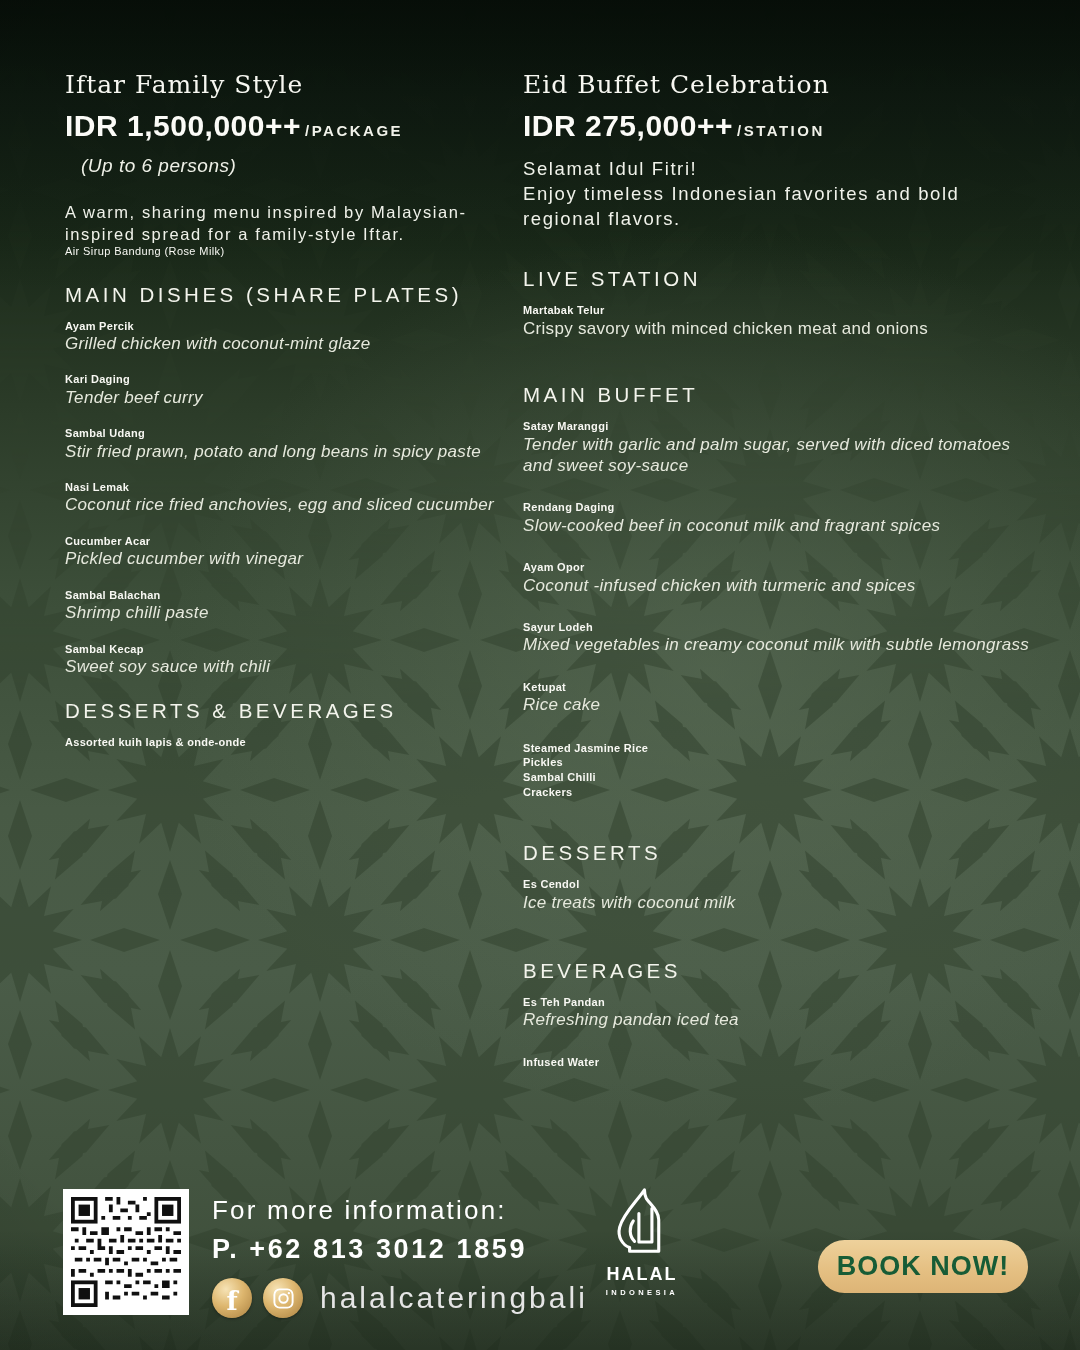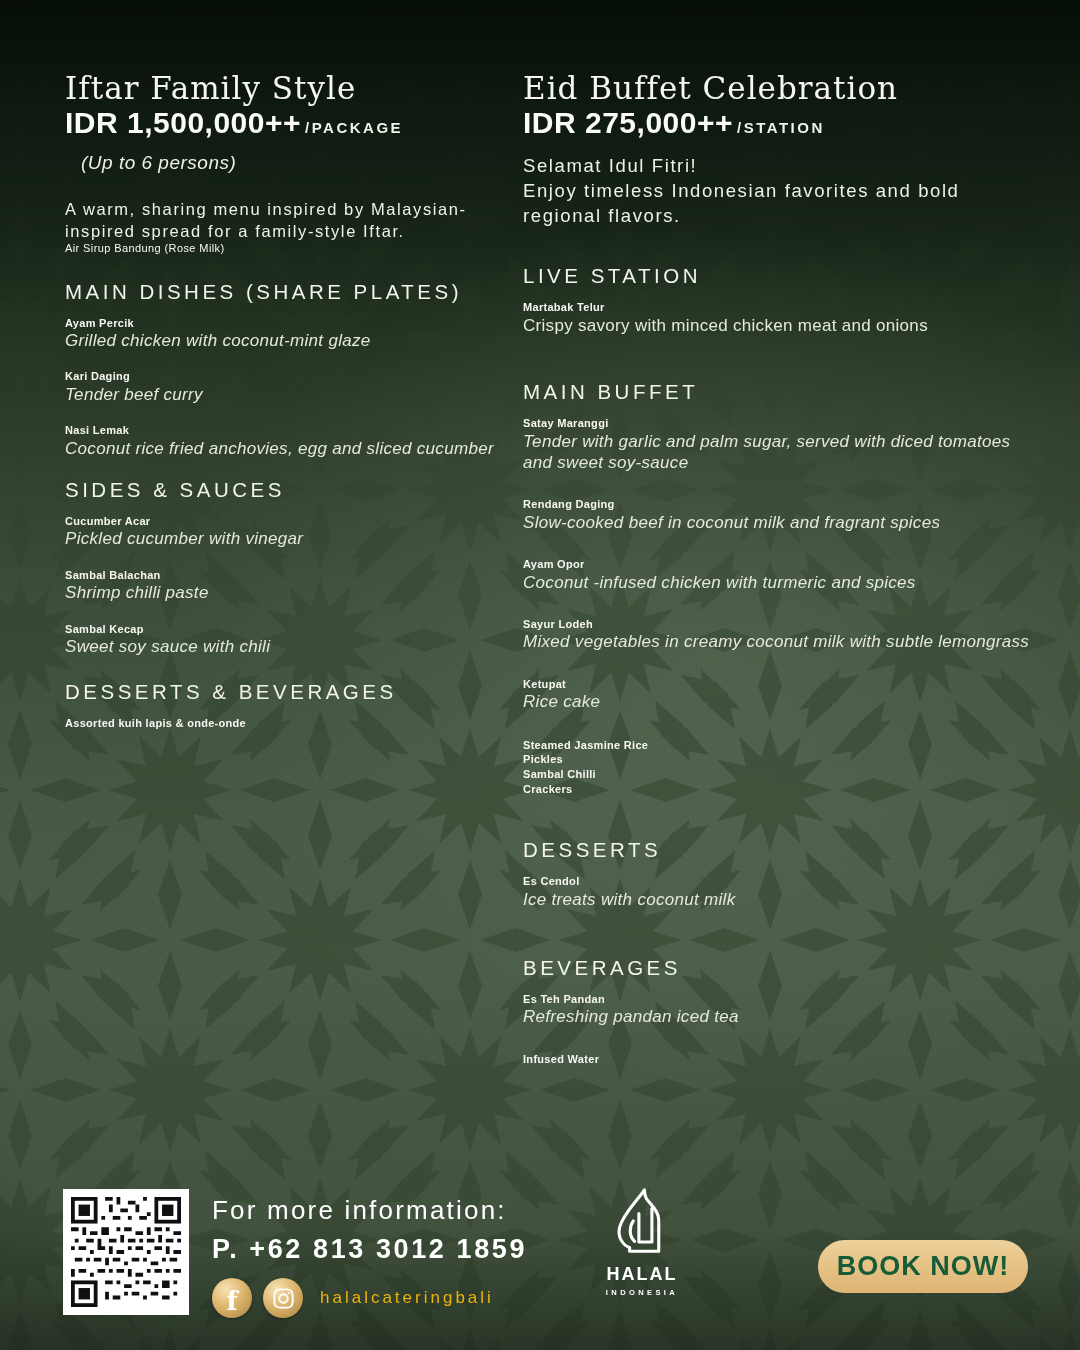--- a/index.html
+++ b/index.html
@@ -23,22 +23,22 @@
       linear-gradient(180deg, rgba(4,10,5,0.55) 0%, rgba(6,14,8,0.30) 7%, rgba(0,0,0,0) 22%),
       linear-gradient(0deg, rgba(5,12,6,0.35) 0%, rgba(0,0,0,0) 9%),
       radial-gradient(135% 115% at 55% 46%, rgba(0,0,0,0) 52%, rgba(2,8,3,0.40) 100%);
   }
   .col { position:absolute; top:70px; }
   .col-left  { left:65px;  width:450px; }
   .col-right { left:523px; width:508px; }
 
   .pkg-title {
     font-family:"DejaVu Serif","Liberation Serif",serif;
-    font-weight:500; font-size:31px; letter-spacing:1px;
-    color:#f7f7f1; white-space:nowrap;
+    font-weight:500; font-size:25px; letter-spacing:1px;
+    color:#f7f7f1; margin-bottom:10px; white-space:nowrap;
   }
   .price-row { display:flex; align-items:flex-end; margin-bottom:12px; }
   .price { font-size:30px; font-weight:700; letter-spacing:0.5px; color:#fbfbf7; }
   .unit  { font-size:15px; font-weight:600; letter-spacing:2.5px; padding:0 0 4px 4px; color:#f1f2ea; }
   .note  { font-style:italic; font-size:19px; letter-spacing:0.5px; margin-bottom:24px; color:#eef0e7;margin-left:16px; }
   .intro { font-size:16.5px; letter-spacing:1.6px; line-height:1.34; color:#f0f2ea; }
   .intro p { margin:0; }
 
   .sec {
     font-size:20.5px; font-weight:400; letter-spacing:3.5px;
@@ -63,21 +63,21 @@
   .info-title { font-size:26px; font-weight:400; letter-spacing:2.2px; color:#ffffff; }
   .info-phone { font-size:27px; font-weight:700; letter-spacing:2.6px; color:#ffffff; margin-top:8px; }
   .social-row { display:flex; align-items:center; margin-top:13px; }
   .social-circle {
     width:40px; height:40px; border-radius:50%;
     background:radial-gradient(circle at 35% 28%, #f6e3b5 0%, #ddb66e 45%, #a97f3f 100%);
     display:flex; align-items:center; justify-content:center; margin-right:11px;
     box-shadow:0 1px 3px rgba(0,0,0,0.35);
   }
   .fb-glyph { color:#ffffff; font-size:26px; font-weight:700; font-family:"DejaVu Serif",serif; margin-top:6px; }
-  .handle { font-size:17px; letter-spacing:3px; color:#eab308; margin-left:6px; }
+  .handle { font-size:30px; letter-spacing:3px; color:#e5e5e5; margin-left:6px; }
 
   .brand { position:absolute; left:601px; top:4px; width:82px; text-align:center; }
   .brand svg { display:block; margin:0 auto; }
   .brand-name { font-size:18px; font-weight:700; letter-spacing:2px; color:#ffffff; margin-top:3px; }
   .brand-sub  { font-size:7.5px; font-weight:700; letter-spacing:3.4px; color:#ffffff; margin-top:3px; }
 
   .book-btn {
     position:absolute; left:818px; top:57px; width:210px; height:53px;
     border:none; border-radius:27px; cursor:pointer;
     background:linear-gradient(180deg,#eed19b 0%,#e5c083 55%,#ddb476 100%);
@@ -148,25 +148,28 @@
   <div class="sec" style="margin-top:24px">MAIN DISHES (SHARE PLATES)</div>
   <div class="item">
     <div class="iname">Ayam Percik</div>
     <div class="idesc">Grilled chicken with coconut-mint glaze</div>
   </div>
   <div class="item">
     <div class="iname">Kari Daging</div>
     <div class="idesc">Tender beef curry</div>
   </div>
   <div class="item">
+    <div class="iname">Sambal Udang</div>
+    <div class="idesc">Stir fried prawn, potato and long beans in spicy paste</div>
+  </div>
+  <div class="item">
     <div class="iname">Nasi Lemak</div>
     <div class="idesc">Coconut rice fried anchovies, egg and sliced cucumber</div>
   </div>
 
-  <div class="sec" style="margin-top:14px">SIDES &amp; SAUCES</div>
   <div class="item">
     <div class="iname">Cucumber Acar</div>
     <div class="idesc">Pickled cucumber with vinegar</div>
   </div>
   <div class="item">
     <div class="iname">Sambal Balachan</div>
     <div class="idesc">Shrimp chilli paste</div>
   </div>
   <div class="item">
     <div class="iname">Sambal Kecap</div>

